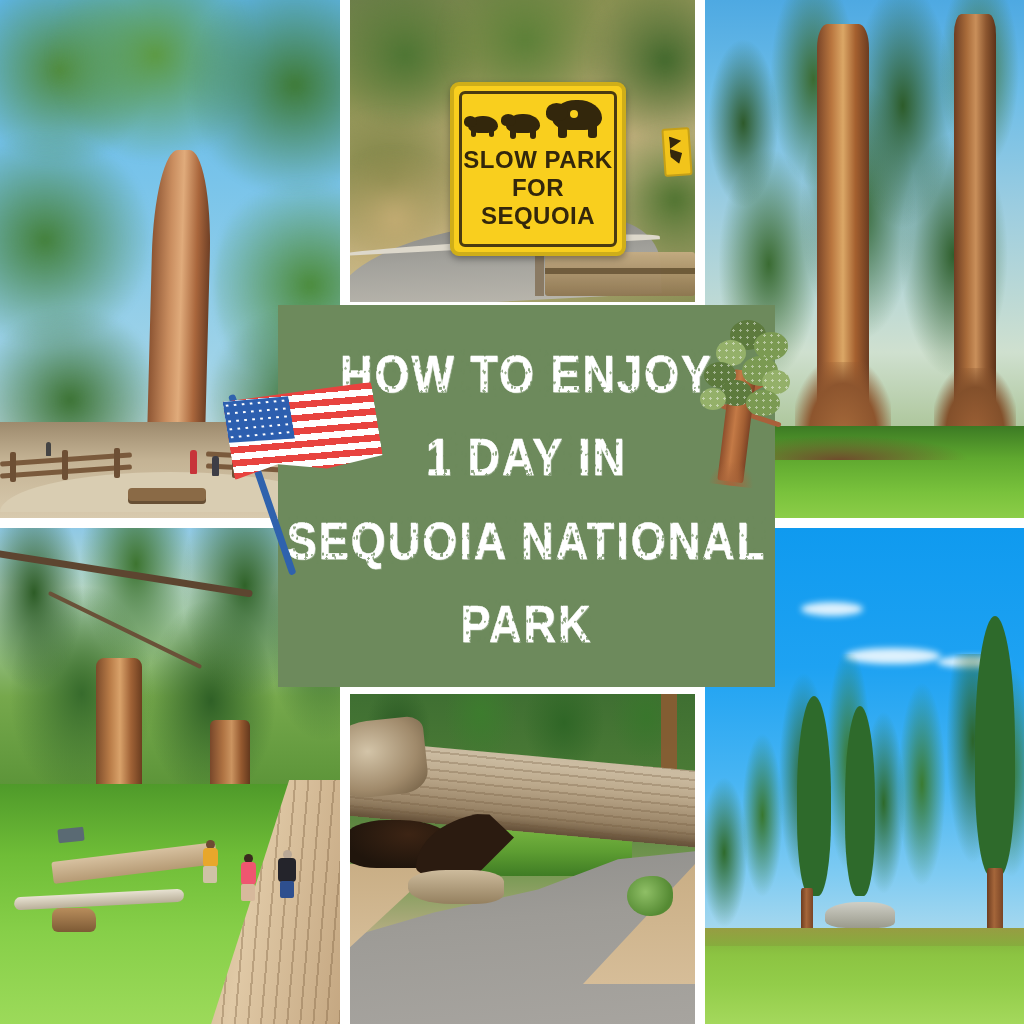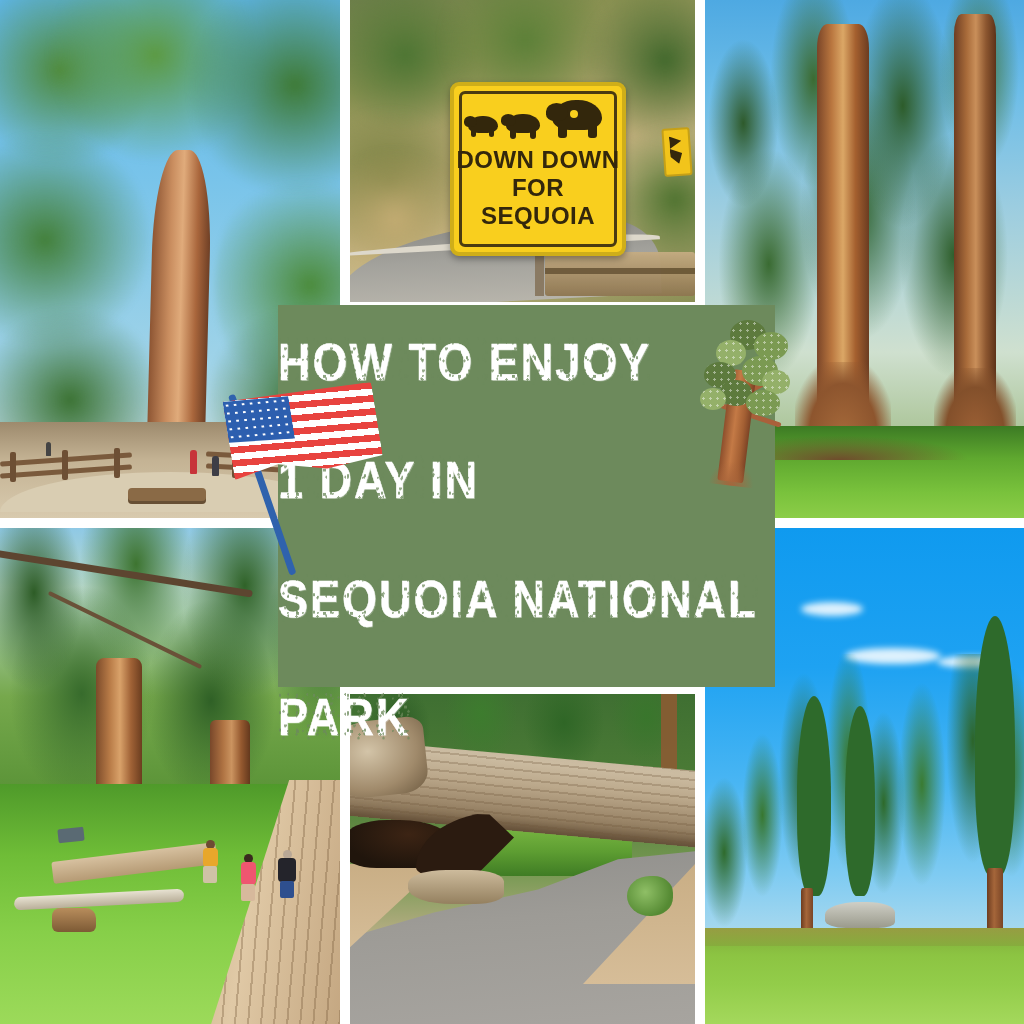--- a/index.html
+++ b/index.html
@@ -199,21 +199,21 @@
   .br-meadow:before{content:"";position:absolute;left:0;top:0;width:100%;height:18px;
        background:linear-gradient(180deg,#9d9a45,#86a93c);opacity:.8;}
   .br-rock{position:absolute;left:120px;bottom:96px;width:70px;height:26px;
        background:linear-gradient(180deg,#cfcfc6,#9a9a8c);border-radius:48% 40% 24% 30%;}
 
   
   #title-card{position:absolute;left:278px;top:305px;width:497px;height:382px;
               background:#6d8a5c;}
   .title-lines{position:absolute;left:0;top:0;width:100%;height:100%;
               display:flex;flex-direction:column;justify-content:flex-start;
-              align-items:flex-start;padding-top:30px;box-sizing:border-box;gap:35px;}
+              align-items:center;padding-top:42px;box-sizing:border-box;}
   .tline{color:#ffffff;text-align:center;font-family:"Liberation Sans", sans-serif;
          font-weight:700;letter-spacing:2px;line-height:1.05;white-space:nowrap;
          text-shadow:1px 1px 0 rgba(255,255,255,.25);
          -webkit-text-stroke:0.4px #ffffff;
          transform:scaleY(1.16);transform-origin:center top;}
   .tline1{font-size:45px;margin-bottom:36px;}
   .tline2{font-size:45px;margin-bottom:36px;}
   .tline3{font-size:45px;margin-bottom:36px;}
   .tline4{font-size:45px;}
   
@@ -323,21 +323,21 @@
         <div class="bear bear-head" style="left:37px;top:16px;width:15px;height:12px;"></div>
         <div class="bear bear-leg" style="left:46px;top:32px;width:6px;height:9px;"></div>
         <div class="bear bear-leg" style="left:66px;top:32px;width:6px;height:9px;"></div>
 
         <div class="bear bear-body" style="left:88px;top:2px;width:50px;height:30px;"></div>
         <div class="bear bear-head" style="left:82px;top:5px;width:22px;height:18px;"></div>
         <div class="bear-eye" style="left:106px;top:12px;width:8px;height:8px;"></div>
         <div class="bear bear-leg" style="left:94px;top:28px;width:9px;height:12px;"></div>
         <div class="bear bear-leg" style="left:124px;top:28px;width:9px;height:12px;"></div>
       </div>
-      <div class="tm-text tm-l1">DOWN DOWN</div>
+      <div class="tm-text tm-l1">SLOW PARK</div>
       <div class="tm-text tm-l2">FOR</div>
       <div class="tm-text tm-l3">SEQUOIA</div>
     </div>
   </div>
 
   <div class="tile" id="tile-tr" title="Sequoia grove">
     <div class="sky"></div>
     <div class="tr-forest"></div>
     <div class="tr-big"></div>
     <div class="tr-right"></div>

